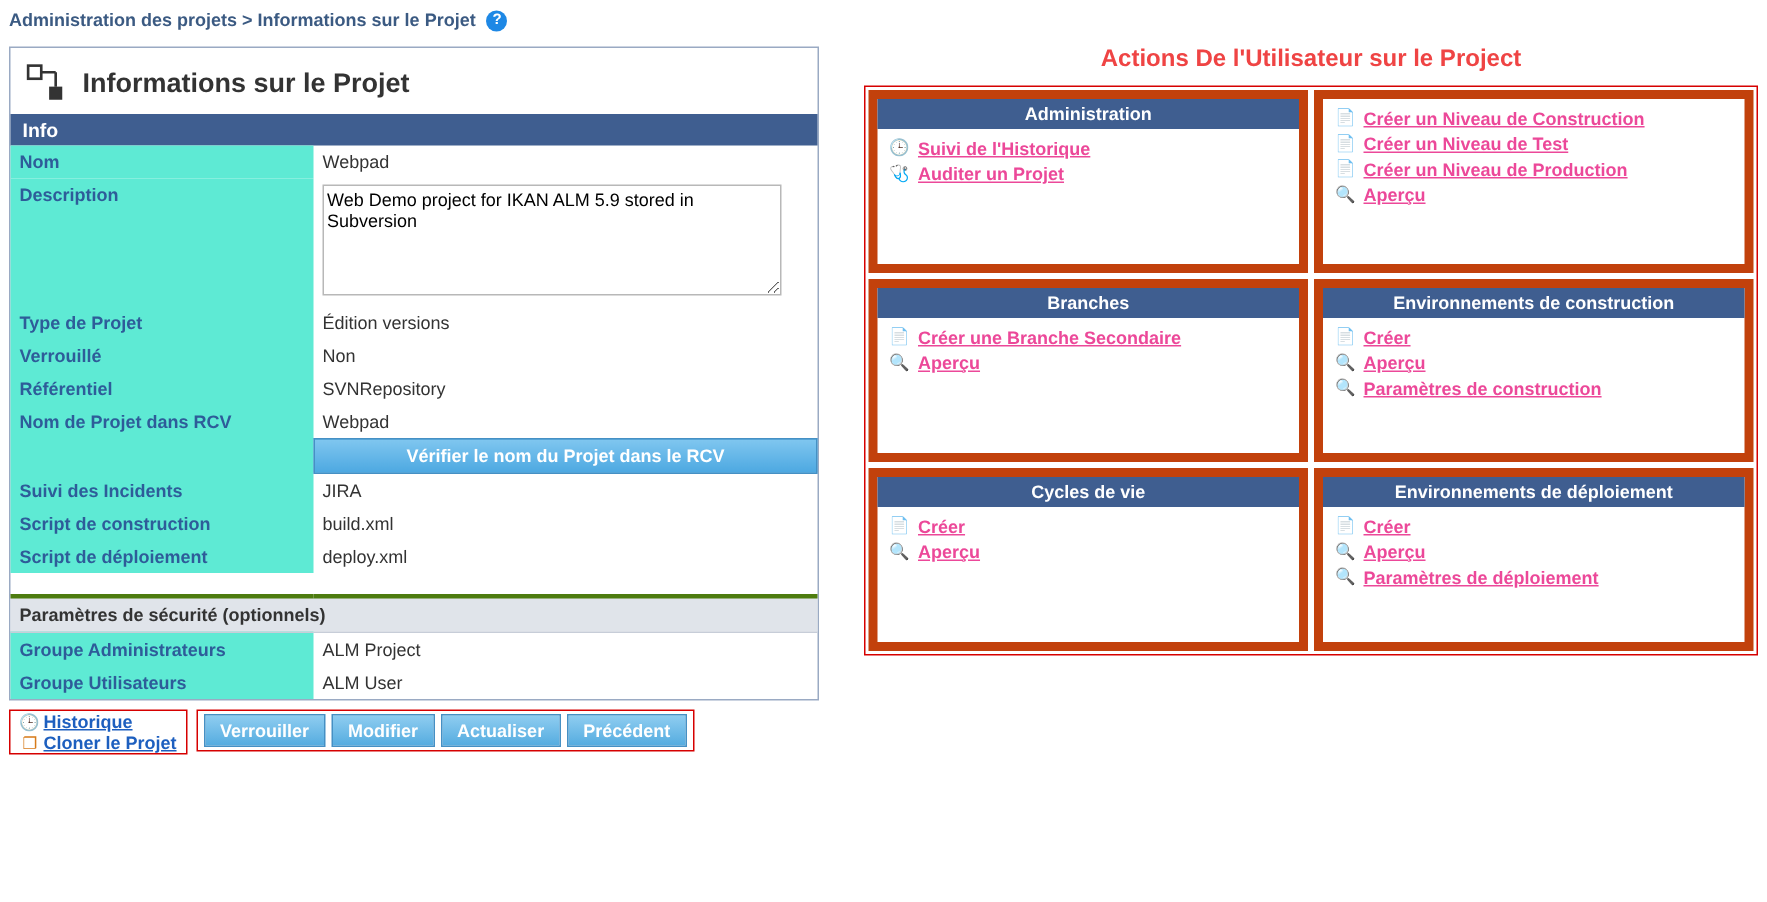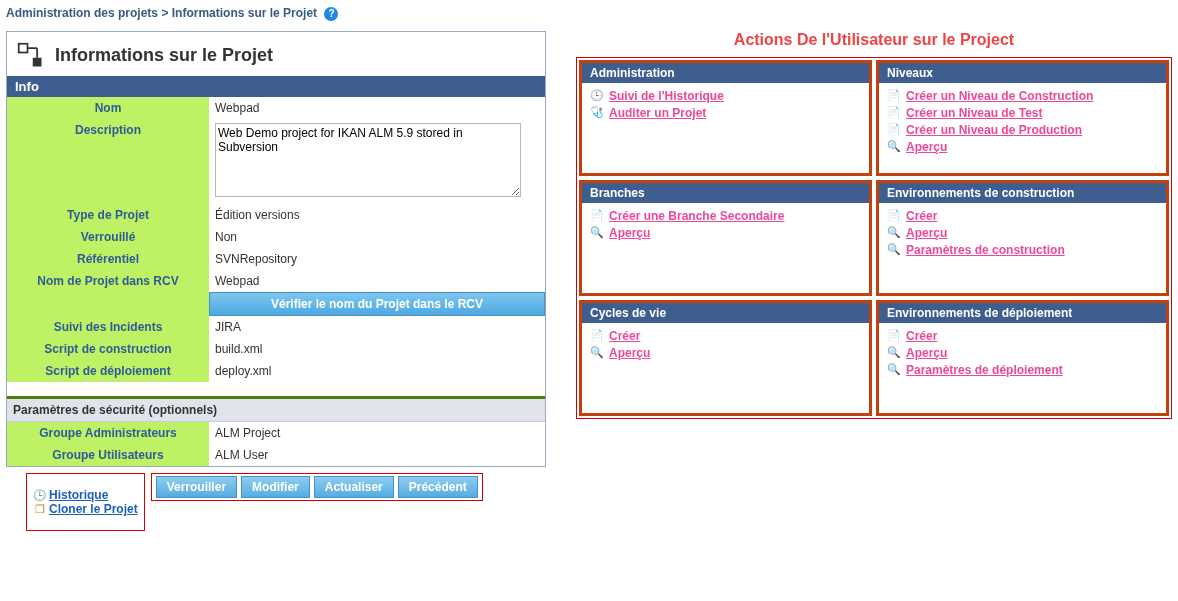--- a/index.html
+++ b/index.html
@@ -64,24 +64,24 @@
     width:100%;
     border-collapse:collapse;
   }
   .info-table td {
     padding:4px 6px;
     vertical-align:top;
     font-size:12px;
   }
   .info-table td.label {
     width:190px;
-    text-align:center;
+    text-align:left;
     font-weight:bold;
     color:#2e5c99;
-    background:#bef264;
+    background:#5eead4;
   }
   .info-table td.value {
     color:#333;
   }
   textarea.desc {
     width: 300px;
     height: 68px;
     font-family:Arial;
     font-size:12px;
     resize:both;
@@ -107,22 +107,21 @@
     border-bottom:1px solid #c7cdd8;
   }
   .bottom-actions {
     display:flex;
     gap:6px;
     margin-top:6px;
     align-items:flex-start;
   }
   .link-box {
     border:1px solid #d60000;
-    padding:14px 6px;
-    margin-left:20px;
+    padding:0 6px;
   }
   .link-box a, .inline-link {
     color:#1d5fbf;
     text-decoration:underline;
     font-weight:bold;
     font-size:12px;
     cursor:pointer;
   }
   .small-icon { display:inline-block; width:14px; text-align:center; margin-right:2px; font-size:11px;}
   .btn {
@@ -151,23 +150,24 @@
   .right-box {
     border:1px solid #d60000;
     padding:2px;
   }
   .grid {
     display:grid;
     grid-template-columns: 1fr 1fr;
     gap:4px;
   }
   .card {
-    border:3px solid #c2410c;
+    border:6px solid #c2410c;
     min-height:110px;
     background:#fff;
+    text-align:center;
   }
   .card .hdr {
     background:#3f5e90;
     color:#fff;
     font-weight:bold;
     padding:3px 8px;
     font-size:12px;
   }
   .card ul {
     list-style:none;
@@ -313,21 +313,20 @@
                 <span class="ico ico-history">🕒</span>
                 <a>Suivi de l'Historique</a>
               </li>
               <li>
                 <span class="ico ico-audit">🩺</span>
                 <a>Auditer un Projet</a>
               </li>
             </ul>
           </div>
           <div class="card">
-            <div class="hdr">Niveaux</div>
             <ul>
               <li>
                 <span class="ico ico-doc">📄</span>
                 <a>Créer un Niveau de Construction</a>
               </li>
               <li>
                 <span class="ico ico-doc">📄</span>
                 <a>Créer un Niveau de Test</a>
               </li>
               <li>

